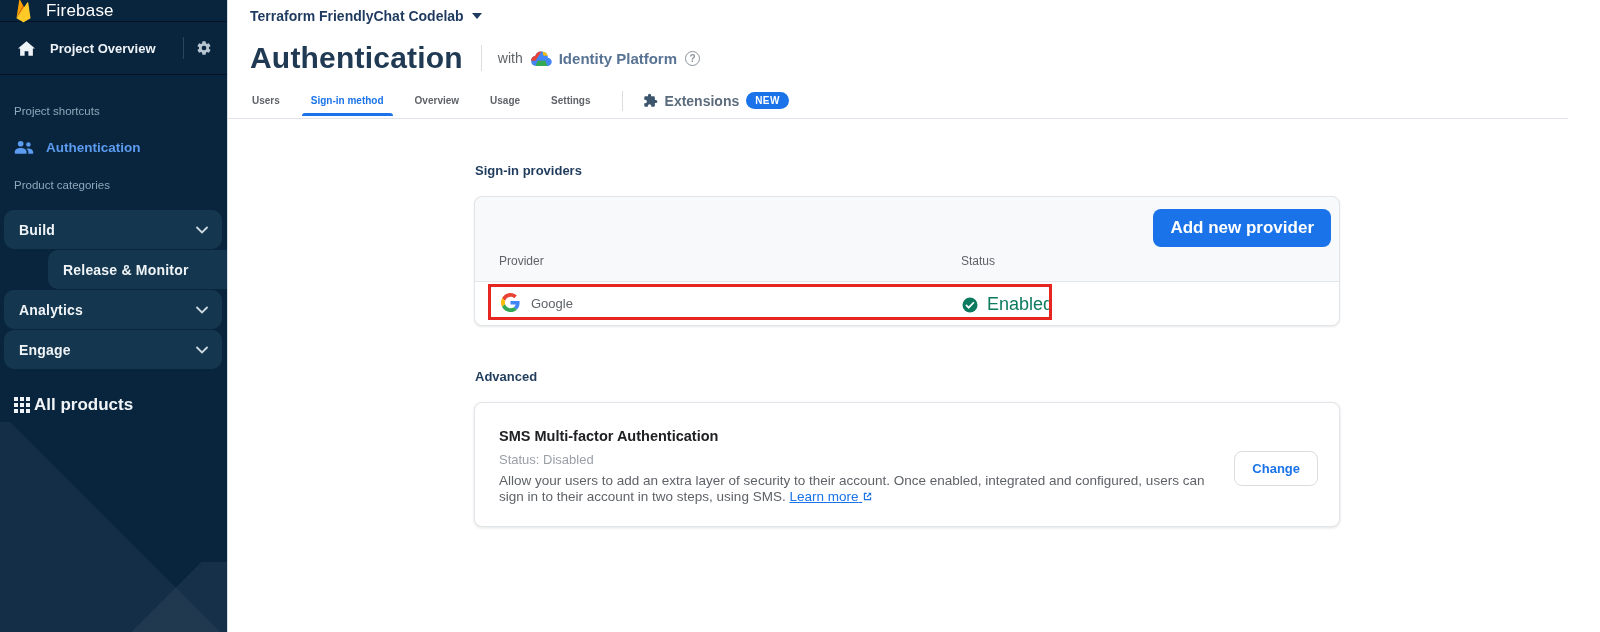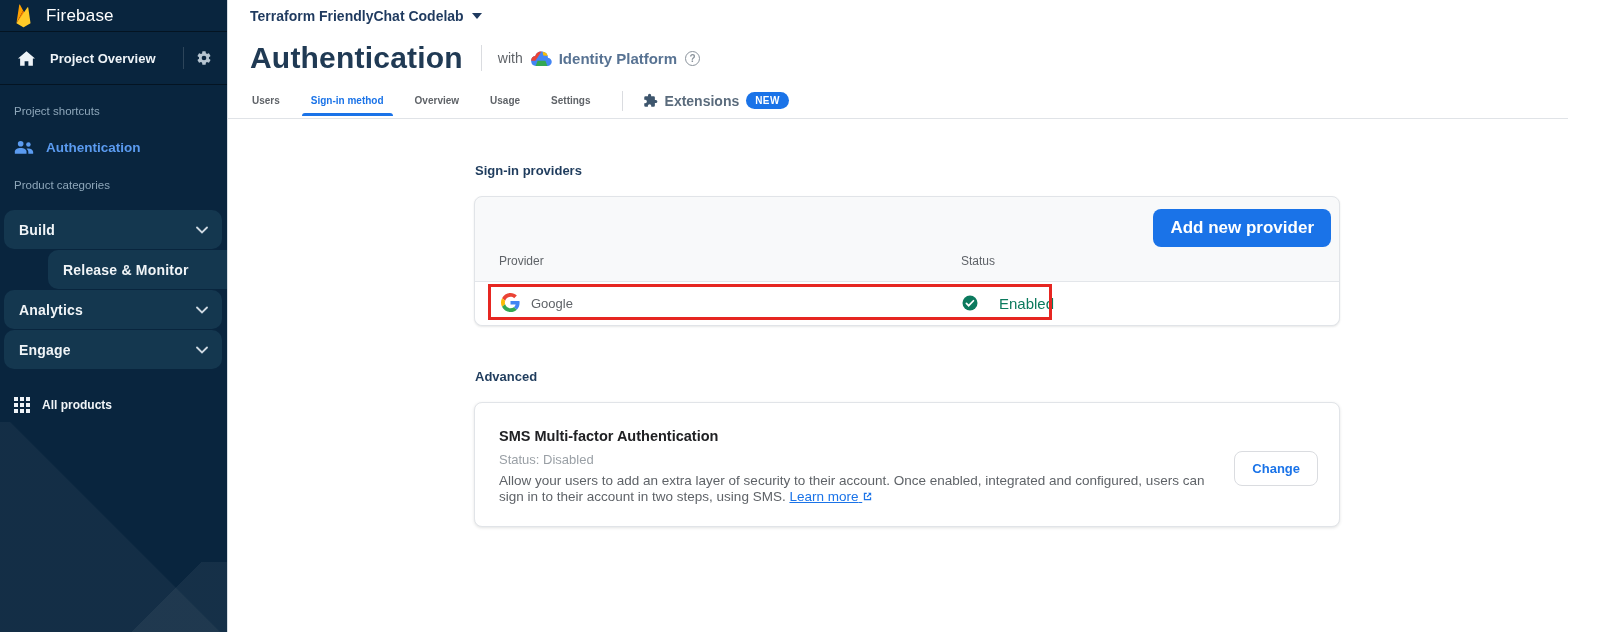--- a/index.html
+++ b/index.html
@@ -6,38 +6,38 @@
   html,body { width:1600px; height:632px; overflow:hidden; }
   body { font-family:"Liberation Sans", sans-serif; background:#fff; position:relative; }
 
   
   .sidebar { position:absolute; left:0; top:0; width:228px; height:632px;
     background:#09253e; color:#e9eef2; overflow:hidden; border-right:1px solid #d6dce2;}
   .sidebar::before { content:""; position:absolute; left:0; bottom:0; width:228px; height:210px;
     background:linear-gradient(45deg, rgba(255,255,255,0.045) 0 50%, transparent 50.5%); }
   .sidebar::after { content:""; position:absolute; right:0; bottom:0; width:120px; height:70px;
     background:linear-gradient(-45deg, rgba(255,255,255,0.05) 0 50%, transparent 50.5%); }
-  .brand { height:32px; display:flex; align-items:center; padding-left:14px;
+  .brand { height:22px; display:flex; align-items:center; padding-left:14px;
     border-bottom:1px solid rgba(0,0,0,0.45); }
   .brand-name { font-size:17px; color:#fff; margin-left:13px; letter-spacing:.2px; }
   .pov-row { height:53px; display:flex; align-items:center; padding:0 15px 0 18px;
     border-bottom:1px solid rgba(0,0,0,0.45); }
   .pov-label { font-size:13px; font-weight:bold; color:#eef3f7; margin-left:15px; flex:1; }
   .pov-sep { width:1px; height:22px; background:rgba(255,255,255,0.15); margin-right:12px; }
   .side-label { position:absolute; left:14px; font-size:11.5px; color:#8ea7ba; }
   .auth-item { position:absolute; left:0; top:132px; width:228px; height:30px;
     display:flex; align-items:center; padding-left:14px; cursor:pointer; }
   .auth-item .lbl { color:#5b9bf0; font-size:13.5px; font-weight:bold; margin-left:12px; }
   .chip { position:absolute; left:4px; width:218px; height:39px; background:#14374f;
     border-radius:10px; display:flex; align-items:center; justify-content:space-between;
     padding:0 14px 0 15px; cursor:pointer;gap:8px; }
   .chip .lbl { font-size:14px; color:#f0f4f7; font-weight:bold; letter-spacing:.2px;}
   .allp { position:absolute; left:0; top:390px; width:228px; height:30px;
     display:flex; align-items:center; padding-left:14px; cursor:pointer; }
-  .allp .lbl { font-size:12px; font-weight:bold; color:#f0f4f7; margin-left:12px; }
+  .allp .lbl { font-size:17px; font-weight:bold; color:#f0f4f7; margin-left:4px; }
 
   
   .main { position:absolute; left:228px; top:0; width:1504px; height:632px; background:#fff; }
   .project-sel { position:absolute; left:22px; top:8px; display:flex; align-items:center;
     gap:8px; color:#1f3a5f; font-size:14px; font-weight:bold; cursor:pointer; }
   .top-icons { position:absolute; right:26px; top:3px; display:flex; align-items:center; gap:15px; }
   .avatar { width:29px; height:29px; border-radius:50%;
     background:radial-gradient(circle at 50% 32%, #c99f7d 0 34%, #8d9aa4 36%);
     border:1px solid #d7dce1; cursor:pointer; }
 
@@ -74,21 +74,21 @@
   .add-btn { position:absolute; right:8px; top:12px; background:#1a73e8; color:#fff;
     font-size:17px; font-weight:bold; border:none; border-radius:8px; padding:9px 17px;
     cursor:pointer; font-family:inherit; }
   .col-head { position:absolute; top:57px; font-size:12px; color:#5f6368; }
   .head-hr { position:absolute; left:0; right:0; top:84px; height:1px; background:#e3e6ea; }
   .prov-row { position:absolute; left:0; right:0; top:85px; bottom:0; background:#fff;
     border-radius:0 0 8px 8px; cursor:pointer; }
   .prov-row .gicon { position:absolute; left:26px; top:11px; }
   .prov-name { position:absolute; left:56px; top:14px; font-size:13px; color:#5f6368; }
   .status-cell { position:absolute; left:486px; top:12px; display:flex; align-items:center; gap:8px; }
-  .status-txt { font-size:15px; color:#0c7a5e;margin-left:12px; }
+  .status-txt { font-size:18px; color:#0c7a5e; }
   .annot { position:absolute; left:13px; top:87px; width:564px; height:36px;
     border:3px solid #e62621; pointer-events:none; }
 
   .card.sms { top:402px; height:125px; background:#fff; box-shadow:0 1px 3px rgba(60,64,67,.15); }
   .sms-title { position:absolute; left:24px; top:25px; font-size:14.5px; font-weight:bold; color:#202124; }
   .sms-status { position:absolute; left:24px; top:49px; font-size:13px; color:#9aa0a6; }
   .sms-desc { position:absolute; left:24px; top:70px; width:718px; font-size:13.5px;
     color:#5f6368; line-height:16px; }
   .lm-link { color:#1a73e8; text-decoration:underline; cursor:pointer; white-space:nowrap; }
   .change-btn { position:absolute; right:21px; top:48px; background:#fff; color:#1a73e8;

